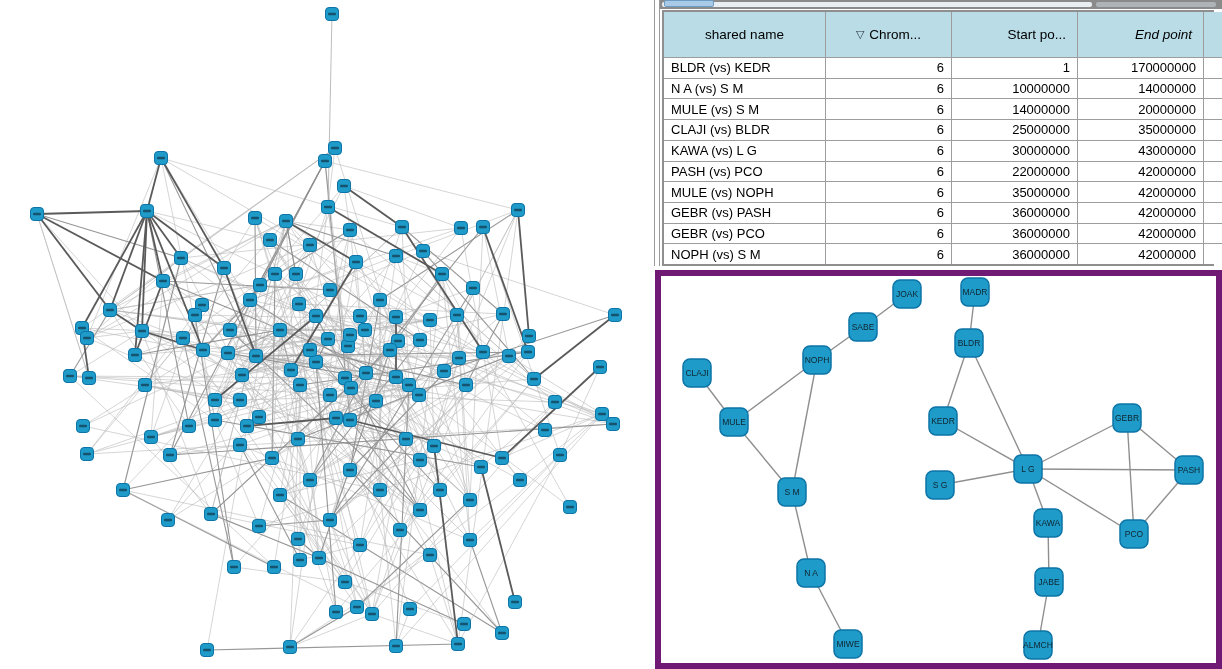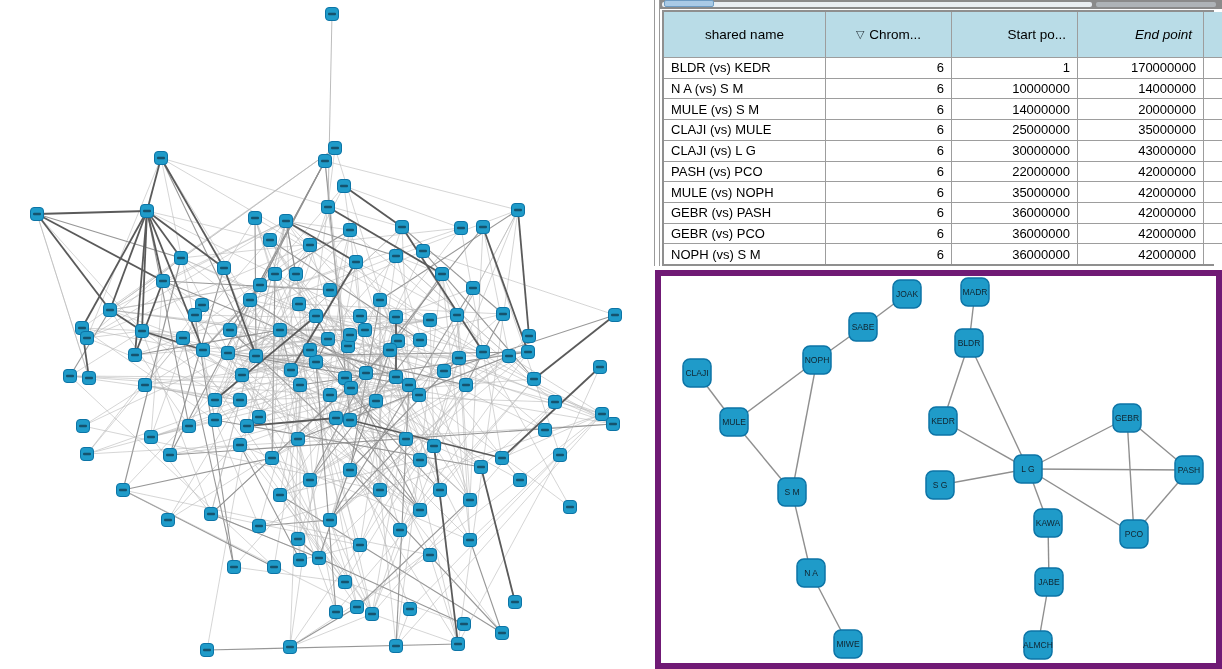--- a/index.html
+++ b/index.html
@@ -1144,28 +1144,28 @@
             <td class="col-r">6.6</td>
           </tr>
           <tr>
             <td class="col-l">MULE (vs) S M</td>
             <td class="col-r">6</td>
             <td class="col-r">14000000</td>
             <td class="col-r">20000000</td>
             <td class="col-r">7.5</td>
           </tr>
           <tr>
-            <td class="col-l">CLAJI (vs) MULE</td>
+            <td class="col-l">CLAJI (vs) BLDR</td>
             <td class="col-r">6</td>
             <td class="col-r">25000000</td>
             <td class="col-r">35000000</td>
             <td class="col-r">5.9</td>
           </tr>
           <tr>
-            <td class="col-l">CLAJI (vs) L G</td>
+            <td class="col-l">KAWA (vs) L G</td>
             <td class="col-r">6</td>
             <td class="col-r">30000000</td>
             <td class="col-r">43000000</td>
             <td class="col-r">16.9</td>
           </tr>
           <tr>
             <td class="col-l">PASH (vs) PCO</td>
             <td class="col-r">6</td>
             <td class="col-r">22000000</td>
             <td class="col-r">42000000</td>

